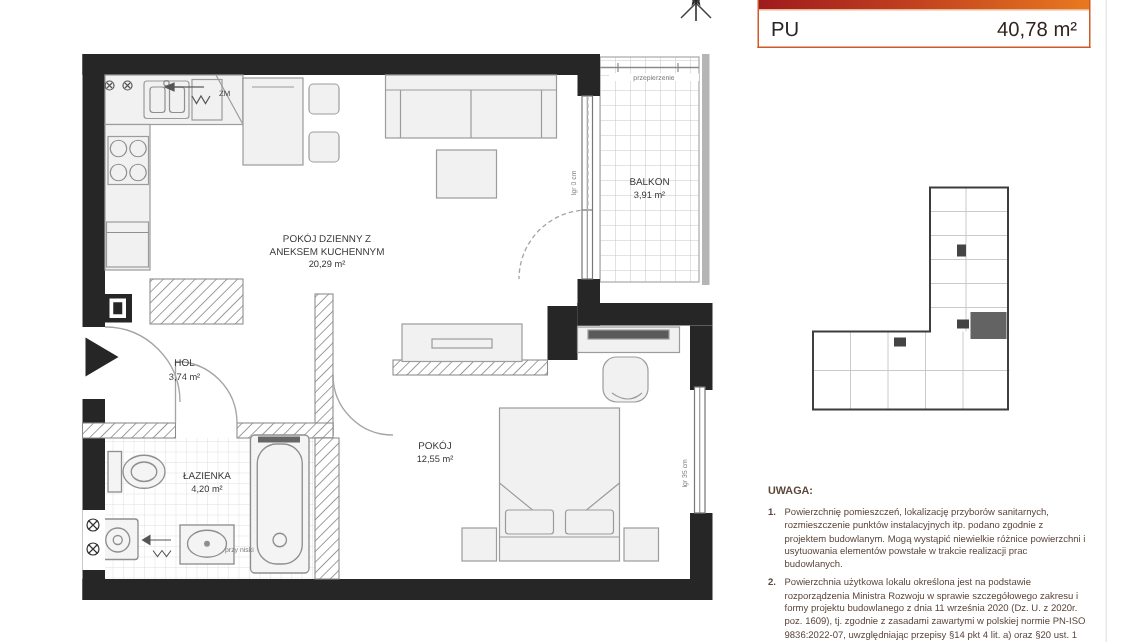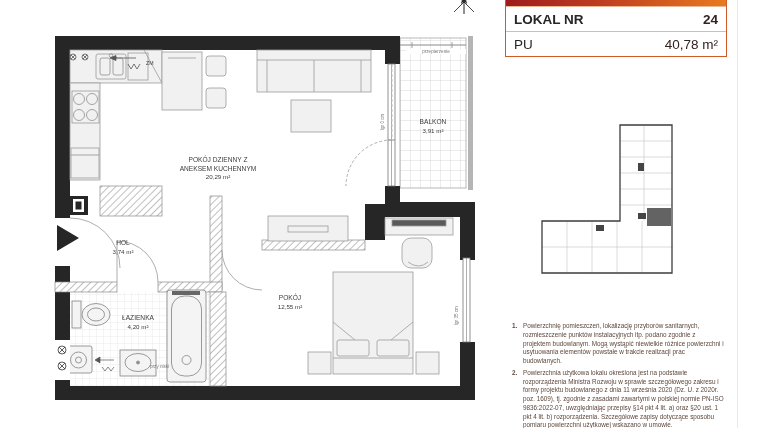--- a/index.html
+++ b/index.html
@@ -241,24 +241,20 @@
   
   <div class="tiny" style="left:366px;top:49px;width:60px;text-align:center;background:#fff">przepierzenie</div>
   <div class="tiny" style="left:106px;top:60px;color:#444;font-size:5.2px">ZM</div>
   <div class="tiny vtext" style="left:340px;top:130px">lgr 0 cm</div>
   <div class="tiny vtext" style="left:414px;top:325px">lgr 35 cm</div>
   <div class="tiny" style="left:110px;top:364px">przy niski</div>
 </div>
 
 <div class="abs" id="info-table">
   <div id="info-bar"></div>
-  <div class="info-row bold">
-    <span class="info-label">LOKAL NR</span>
-    <span class="info-value">24</span>
-  </div>
   <div class="info-row">
     <span class="info-label">PU</span>
     <span class="info-value">40,78 m²</span>
   </div>
 </div>
 
 <svg class="abs" id="minimap" width="200" height="175">
 
   <g stroke="#c4c4c4" stroke-width="0.6" fill="none">
     <line x1="80" y1="28" x2="132" y2="28"></line>
@@ -281,20 +277,21 @@
   <g fill="#444">
     <rect x="98" y="50" width="6" height="8"></rect>
     <rect x="98" y="100" width="8" height="6"></rect>
     <rect x="56" y="112" width="8" height="6"></rect>
   </g>
 
   <rect x="107" y="95" width="24" height="18" fill="#636363"></rect>
 </svg>
 
 <div class="abs" id="notes">
+  <div id="notes-title">UWAGA:</div>
   <div class="note-item">
     <span class="note-num">1.</span>
     <span class="note-text">Powierzchnię pomieszczeń, lokalizację przyborów sanitarnych, rozmieszczenie punktów instalacyjnych itp. podano zgodnie z projektem budowlanym. Mogą wystąpić niewielkie różnice powierzchni i usytuowania elementów powstałe w trakcie realizacji prac budowlanych.</span>
   </div>
   <div class="note-item">
     <span class="note-num">2.</span>
     <span class="note-text">Powierzchnia użytkowa lokalu określona jest na podstawie rozporządzenia Ministra Rozwoju w sprawie szczegółowego zakresu i formy projektu budowlanego z dnia 11 września 2020 (Dz. U. z 2020r. poz. 1609), tj. zgodnie z zasadami zawartymi w polskiej normie PN-ISO 9836:2022-07, uwzględniając przepisy §14 pkt 4 lit. a) oraz §20 ust. 1 pkt 4 lit. b) rozporządzenia. Szczegółowe zapisy dotyczące sposobu pomiaru powierzchni użytkowej wskazano w umowie.</span>
   </div>
 
 </div>

